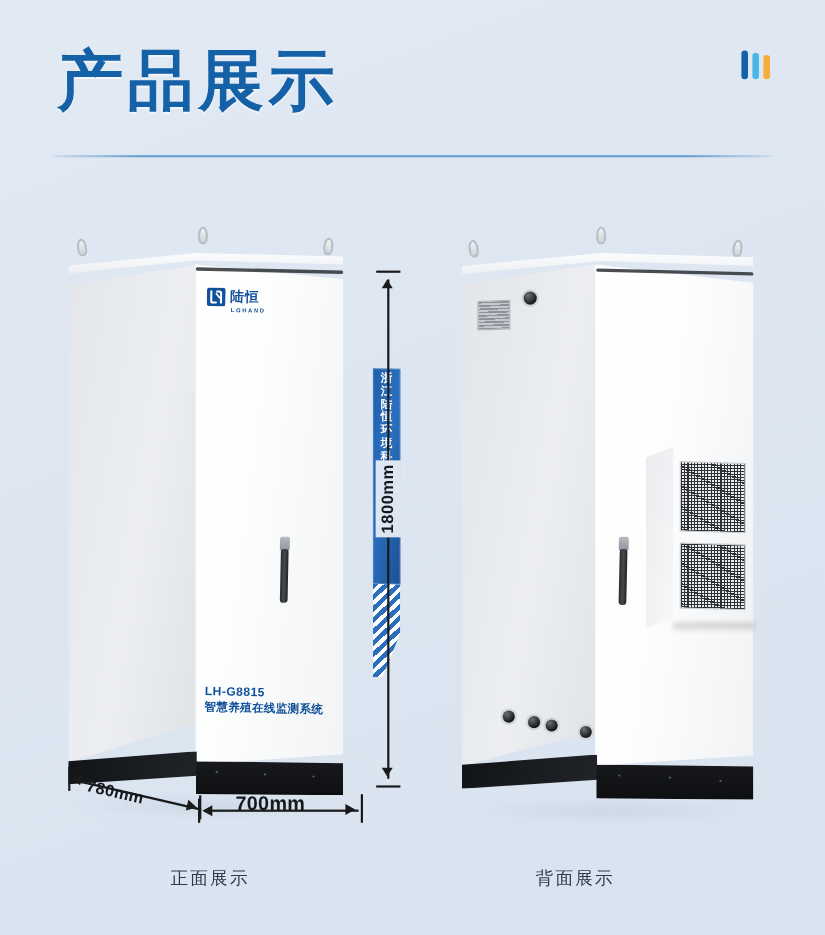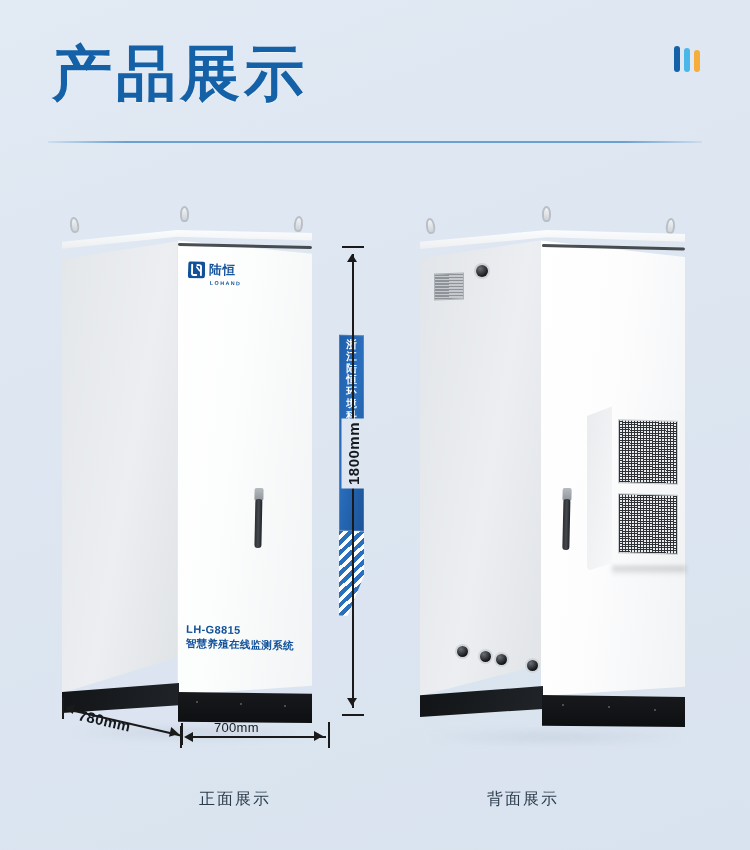--- a/index.html
+++ b/index.html
@@ -199,25 +199,25 @@
     transform:rotate(13deg);letter-spacing:.3px;}
 
   .dim-w{position:absolute;left:180px;top:572px;width:152px;height:34px;}
   .dim-w .line{position:absolute;left:6px;top:14px;width:140px;height:2px;background:#1a1a1a;}
   .dim-w .capL{position:absolute;left:0;top:4px;width:2px;height:22px;background:#1a1a1a;}
   .dim-w .capR{position:absolute;left:148px;top:0;width:2px;height:26px;background:#1a1a1a;}
   .dim-w .arL{position:absolute;left:4px;top:10px;width:0;height:0;
     border-top:5px solid transparent;border-bottom:5px solid transparent;border-right:9px solid #1a1a1a;}
   .dim-w .arR{position:absolute;left:134px;top:9px;width:0;height:0;
     border-top:5px solid transparent;border-bottom:5px solid transparent;border-left:9px solid #1a1a1a;}
-  .dim-w .txt{position:absolute;left:34px;top:-2px;font-size:13px;font-weight:400;color:#15191d;letter-spacing:.3px;}
+  .dim-w .txt{position:absolute;left:34px;top:-2px;font-size:18px;font-weight:700;color:#15191d;letter-spacing:.3px;}
 
   
   .caption{position:absolute;top:639px;font-size:16px;color:#2b3b4b;letter-spacing:2px;}
-  .cap-front{left:155px;margin-left:44px;}
+  .cap-front{left:155px;}
   .cap-back{left:487px;}
 
   
   .floor{position:absolute;height:10px;border-radius:50%;filter:blur(5px);
     background:radial-gradient(ellipse at center,rgba(80,100,125,.20),rgba(80,100,125,0) 72%);}
 </style>
 </head>
 <body>
 
 <div class="header">

